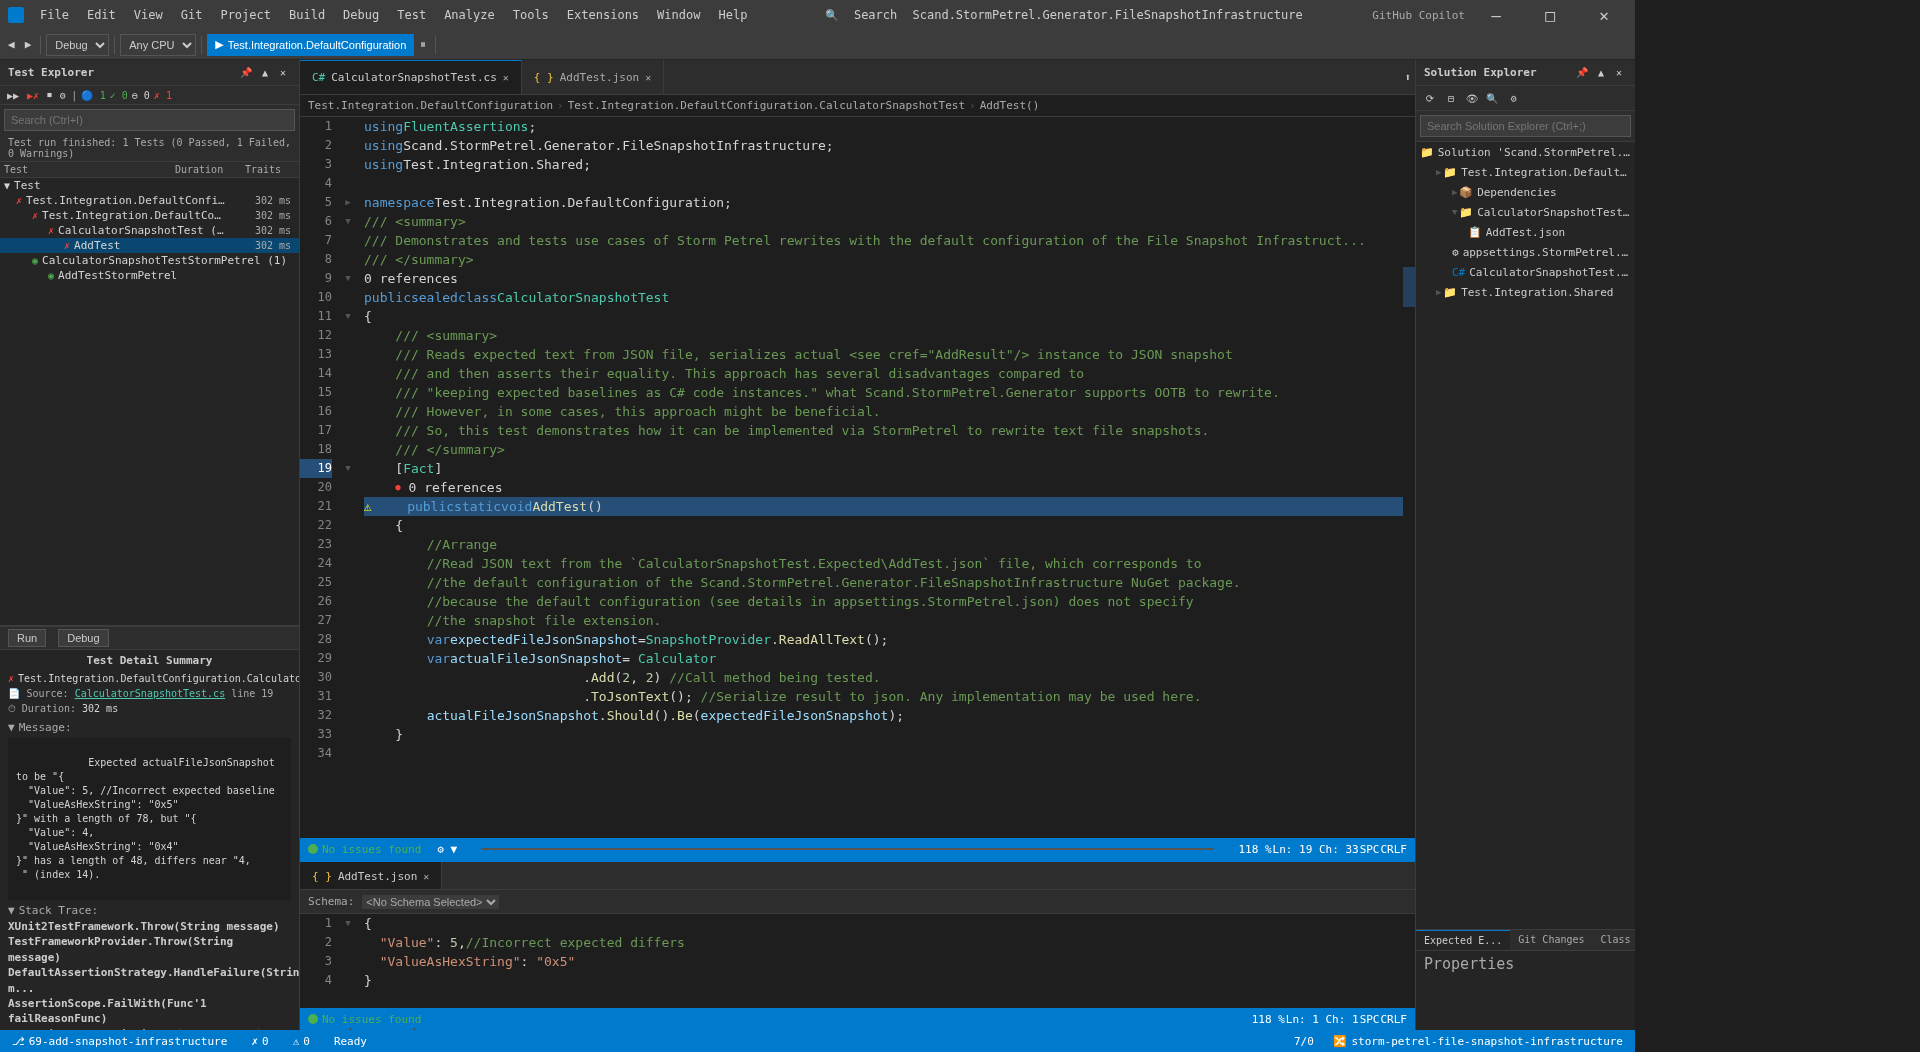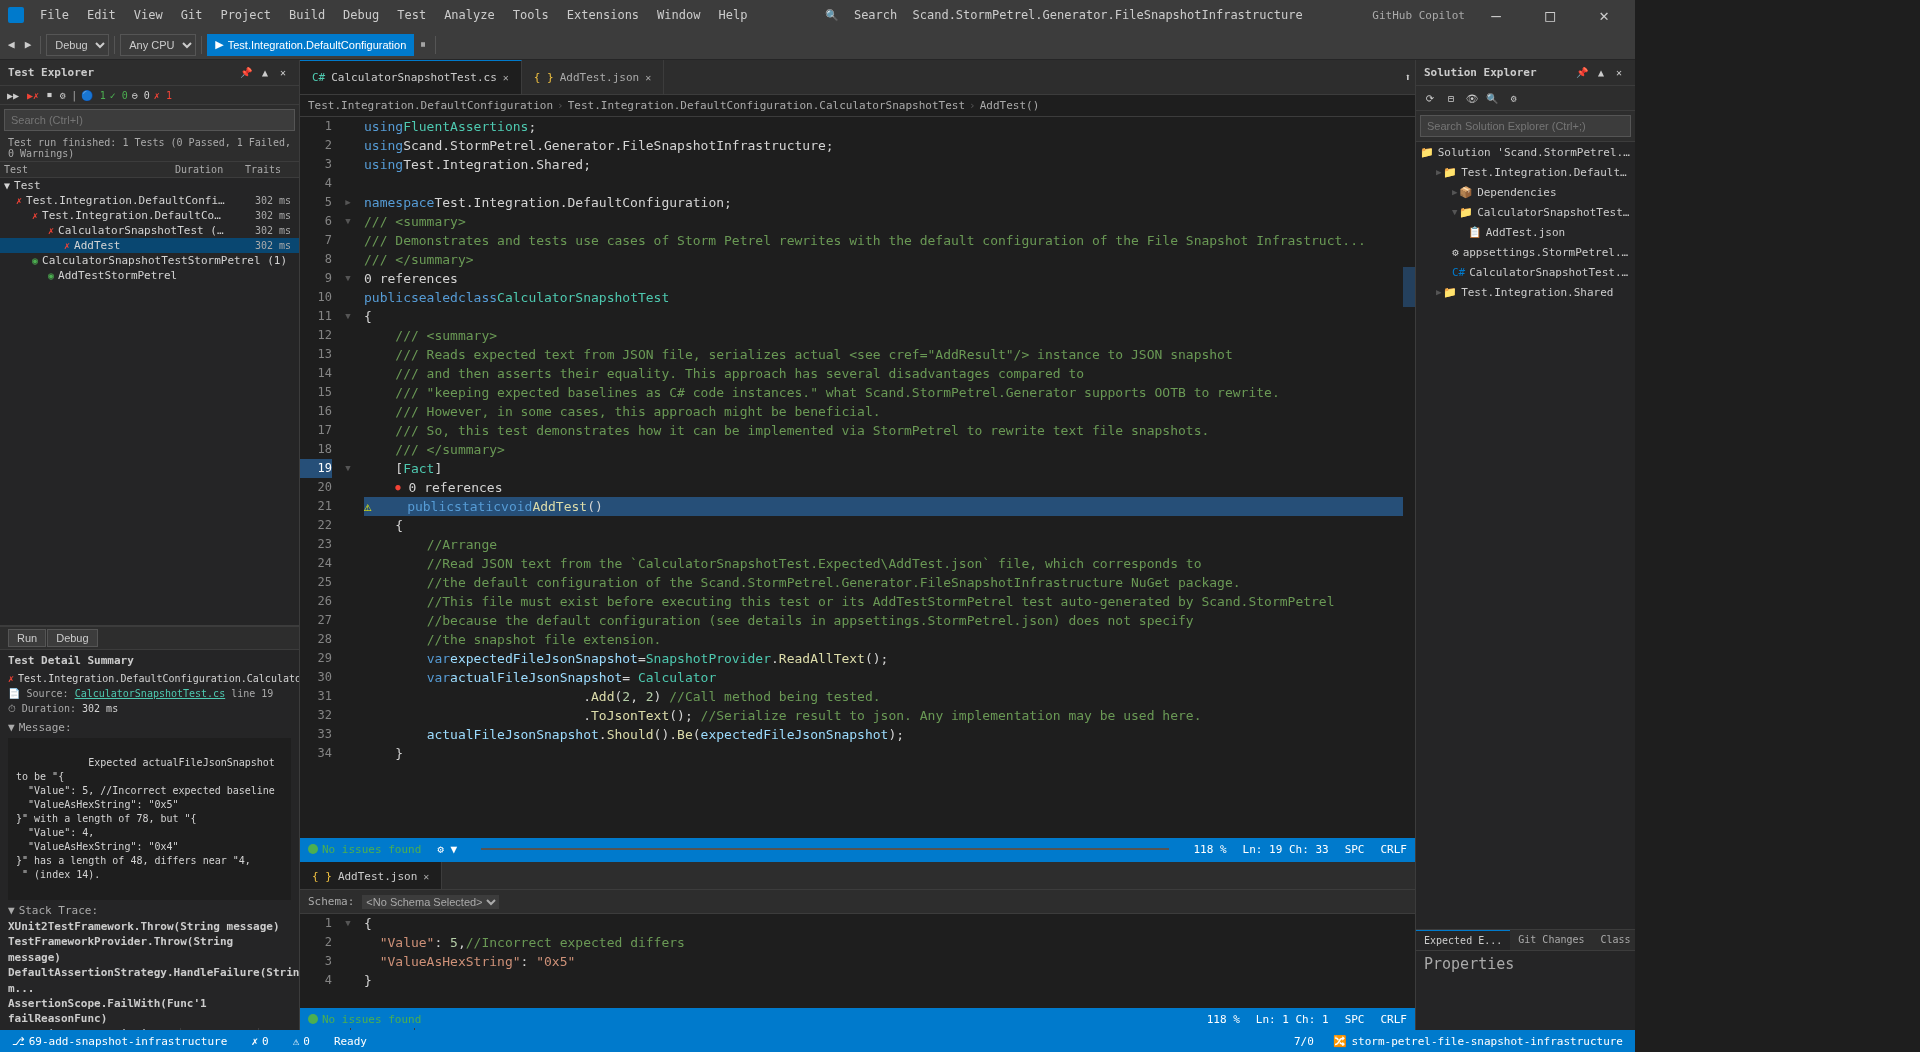--- a/index.html
+++ b/index.html
@@ -52,26 +52,26 @@
     .indent-2 { padding-left: 32px; }
     .indent-3 { padding-left: 48px; }
     .indent-4 { padding-left: 64px; }
     .item-icon { margin-right: 4px; font-size: 10px; }
     .icon-fail { color: #f44336; }
     .icon-pass { color: #4caf50; }
     .item-name { flex: 1; white-space: nowrap; overflow: hidden; text-overflow: ellipsis; }
     .item-duration { width: 70px; color: #aaa; font-size: 10px; text-align: right; padding-right: 4px; }
 
     
-    .run-debug-bar { display: flex; align-items: center; padding: 2px 8px; background: #2d2d2d; border-top: 1px solid #3c3c3c; border-bottom: 1px solid #3c3c3c; gap: 1px; }
+    .run-debug-bar { display: flex; align-items: center; padding: 2px 8px; background: #2d2d2d; border-top: 1px solid #3c3c3c; border-bottom: 1px solid #3c3c3c; gap: 12px; }
     .run-debug-btn { padding: 2px 8px; background: #3c3c3c; border: 1px solid #555; color: #cccccc; cursor: pointer; font-size: 11px; }
 
     
     .test-detail { flex: 1; overflow-y: auto; padding: 4px 8px; font-size: 11px; background: #252526; }
-    .detail-title { color: #cccccc; font-weight: bold; margin-bottom: 4px; }
+    .detail-title { color: #cccccc; font-weight: bold; margin-bottom: 4px; text-align: center; }
     .detail-link { color: #4ec9b0; cursor: pointer; text-decoration: underline; }
     .message-block { background: #1e1e1e; padding: 4px 8px; font-size: 10px; margin: 4px 0; color: #d4d4d4; overflow-x: auto; }
     .section-header { display: flex; align-items: center; gap: 4px; margin: 4px 0 2px; color: #aaa; cursor: pointer; }
     .stack-item { color: #cccccc; font-size: 11px; line-height: 1.4; font-weight: bold; }
 
     
     .editor-area { flex: 1; display: flex; flex-direction: column; background: #1e1e1e; overflow: hidden; }
     
     
     .tab-bar { display: flex; align-items: center; background: #2d2d2d; border-bottom: 1px solid #3c3c3c; height: 35px; overflow: hidden; }
@@ -98,21 +98,21 @@
     .str { color: #ce9178; }
     .comment { color: #6a9955; }
     .num { color: #b5cea8; }
     .func { color: #dcdcaa; }
     .ref { color: #9cdcfe; }
     .punc { color: #d4d4d4; }
     .editor-main { display: flex; flex: 1; overflow: hidden; position: relative; }
 
     
     .editor-status { display: flex; align-items: center; background: #007acc; padding: 0 8px; height: 22px; font-size: 11px; color: white; gap: 16px; }
-    .editor-status-right { margin-left: auto; display: flex; gap: 16px; }
+    .editor-status-right { margin-left: auto; display: flex; gap: 1px; }
     .bottom-tab { padding: 2px 12px; cursor: pointer; font-size: 11px; color: #aaa; height: 28px; display: flex; align-items: center; border-right: 1px solid #3c3c3c; }
 
     
     .json-editor { display: flex; flex: 1; font-family: Consolas, monospace; font-size: 13px; line-height: 19px; overflow: hidden; }
     .json-line-nums { width: 40px; background: #1e1e1e; color: #858585; text-align: right; padding-right: 8px; user-select: none; }
     .json-content { flex: 1; overflow: auto; padding-left: 8px; }
     .json-line { height: 19px; display: flex; align-items: center; white-space: pre; }
     .json-schema { display: flex; align-items: center; background: #2d2d2d; padding: 2px 8px; font-size: 11px; color: #aaa; gap: 8px; height: 24px; border-bottom: 1px solid #3c3c3c; }
     .schema-select { background: #3c3c3c; border: none; color: #aaa; font-size: 11px; }
 
@@ -447,21 +447,20 @@
             <div class="code-line"><span>    </span><span class="comment">/// However, in some cases, this approach might be beneficial.</span></div>
             <div class="code-line"><span>    </span><span class="comment">/// So, this test demonstrates how it can be implemented via StormPetrel to rewrite text file snapshots.</span></div>
             <div class="code-line"><span>    </span><span class="comment">/// &lt;/summary&gt;</span></div>
             <div class="code-line"><span>    </span><span class="punc">[</span><span class="type">Fact</span><span class="punc">]</span></div>
             <div class="code-line"><span>    </span><span style="color: #f44336; font-size: 9px;">●</span><span> 0 references</span></div>
             <div class="code-line highlight"><span style="color:yellow; margin-right:4px;">⚠</span><span class="kw">    public</span> <span class="kw">static</span> <span class="kw">void</span> <span class="func">AddTest</span><span class="punc">()</span></div>
             <div class="code-line"><span class="punc">    {</span></div>
             <div class="code-line"><span>        </span><span class="comment">//Arrange</span></div>
             <div class="code-line"><span>        </span><span class="comment">//Read JSON text from the `CalculatorSnapshotTest.Expected\AddTest.json` file, which corresponds to</span></div>
             <div class="code-line"><span>        </span><span class="comment">//the default configuration of the Scand.StormPetrel.Generator.FileSnapshotInfrastructure NuGet package.</span></div>
-            <div class="code-line"><span>        </span><span class="comment">//This file must exist before executing this test or its AddTestStormPetrel test auto-generated by Scand.StormPetrel</span></div>
             <div class="code-line"><span>        </span><span class="comment">//because the default configuration (see details in appsettings.StormPetrel.json) does not specify</span></div>
             <div class="code-line"><span>        </span><span class="comment">//the snapshot file extension.</span></div>
             <div class="code-line"><span>        </span><span class="kw">var</span> <span class="ref">expectedFileJsonSnapshot</span> <span>=</span> <span class="type">SnapshotProvider</span><span>.</span><span class="func">ReadAllText</span><span>()</span><span>;</span></div>
             <div class="code-line"><span>        </span><span class="kw">var</span> <span class="ref">actualFileJsonSnapshot</span> <span>= </span><span class="type">Calculator</span></div>
             <div class="code-line"><span>                            .</span><span class="func">Add</span><span>(</span><span class="num">2</span><span>, </span><span class="num">2</span><span>) </span><span class="comment">//Call method being tested.</span></div>
             <div class="code-line"><span>                            .</span><span class="func">ToJsonText</span><span>(); </span><span class="comment">//Serialize result to json. Any implementation may be used here.</span></div>
             <div class="code-line"><span>        </span><span class="ref">actualFileJsonSnapshot</span><span>.</span><span class="func">Should</span><span>().</span><span class="func">Be</span><span>(</span><span class="ref">expectedFileJsonSnapshot</span><span>);</span></div>
             <div class="code-line"><span class="punc">    }</span></div>
           </div>
 

